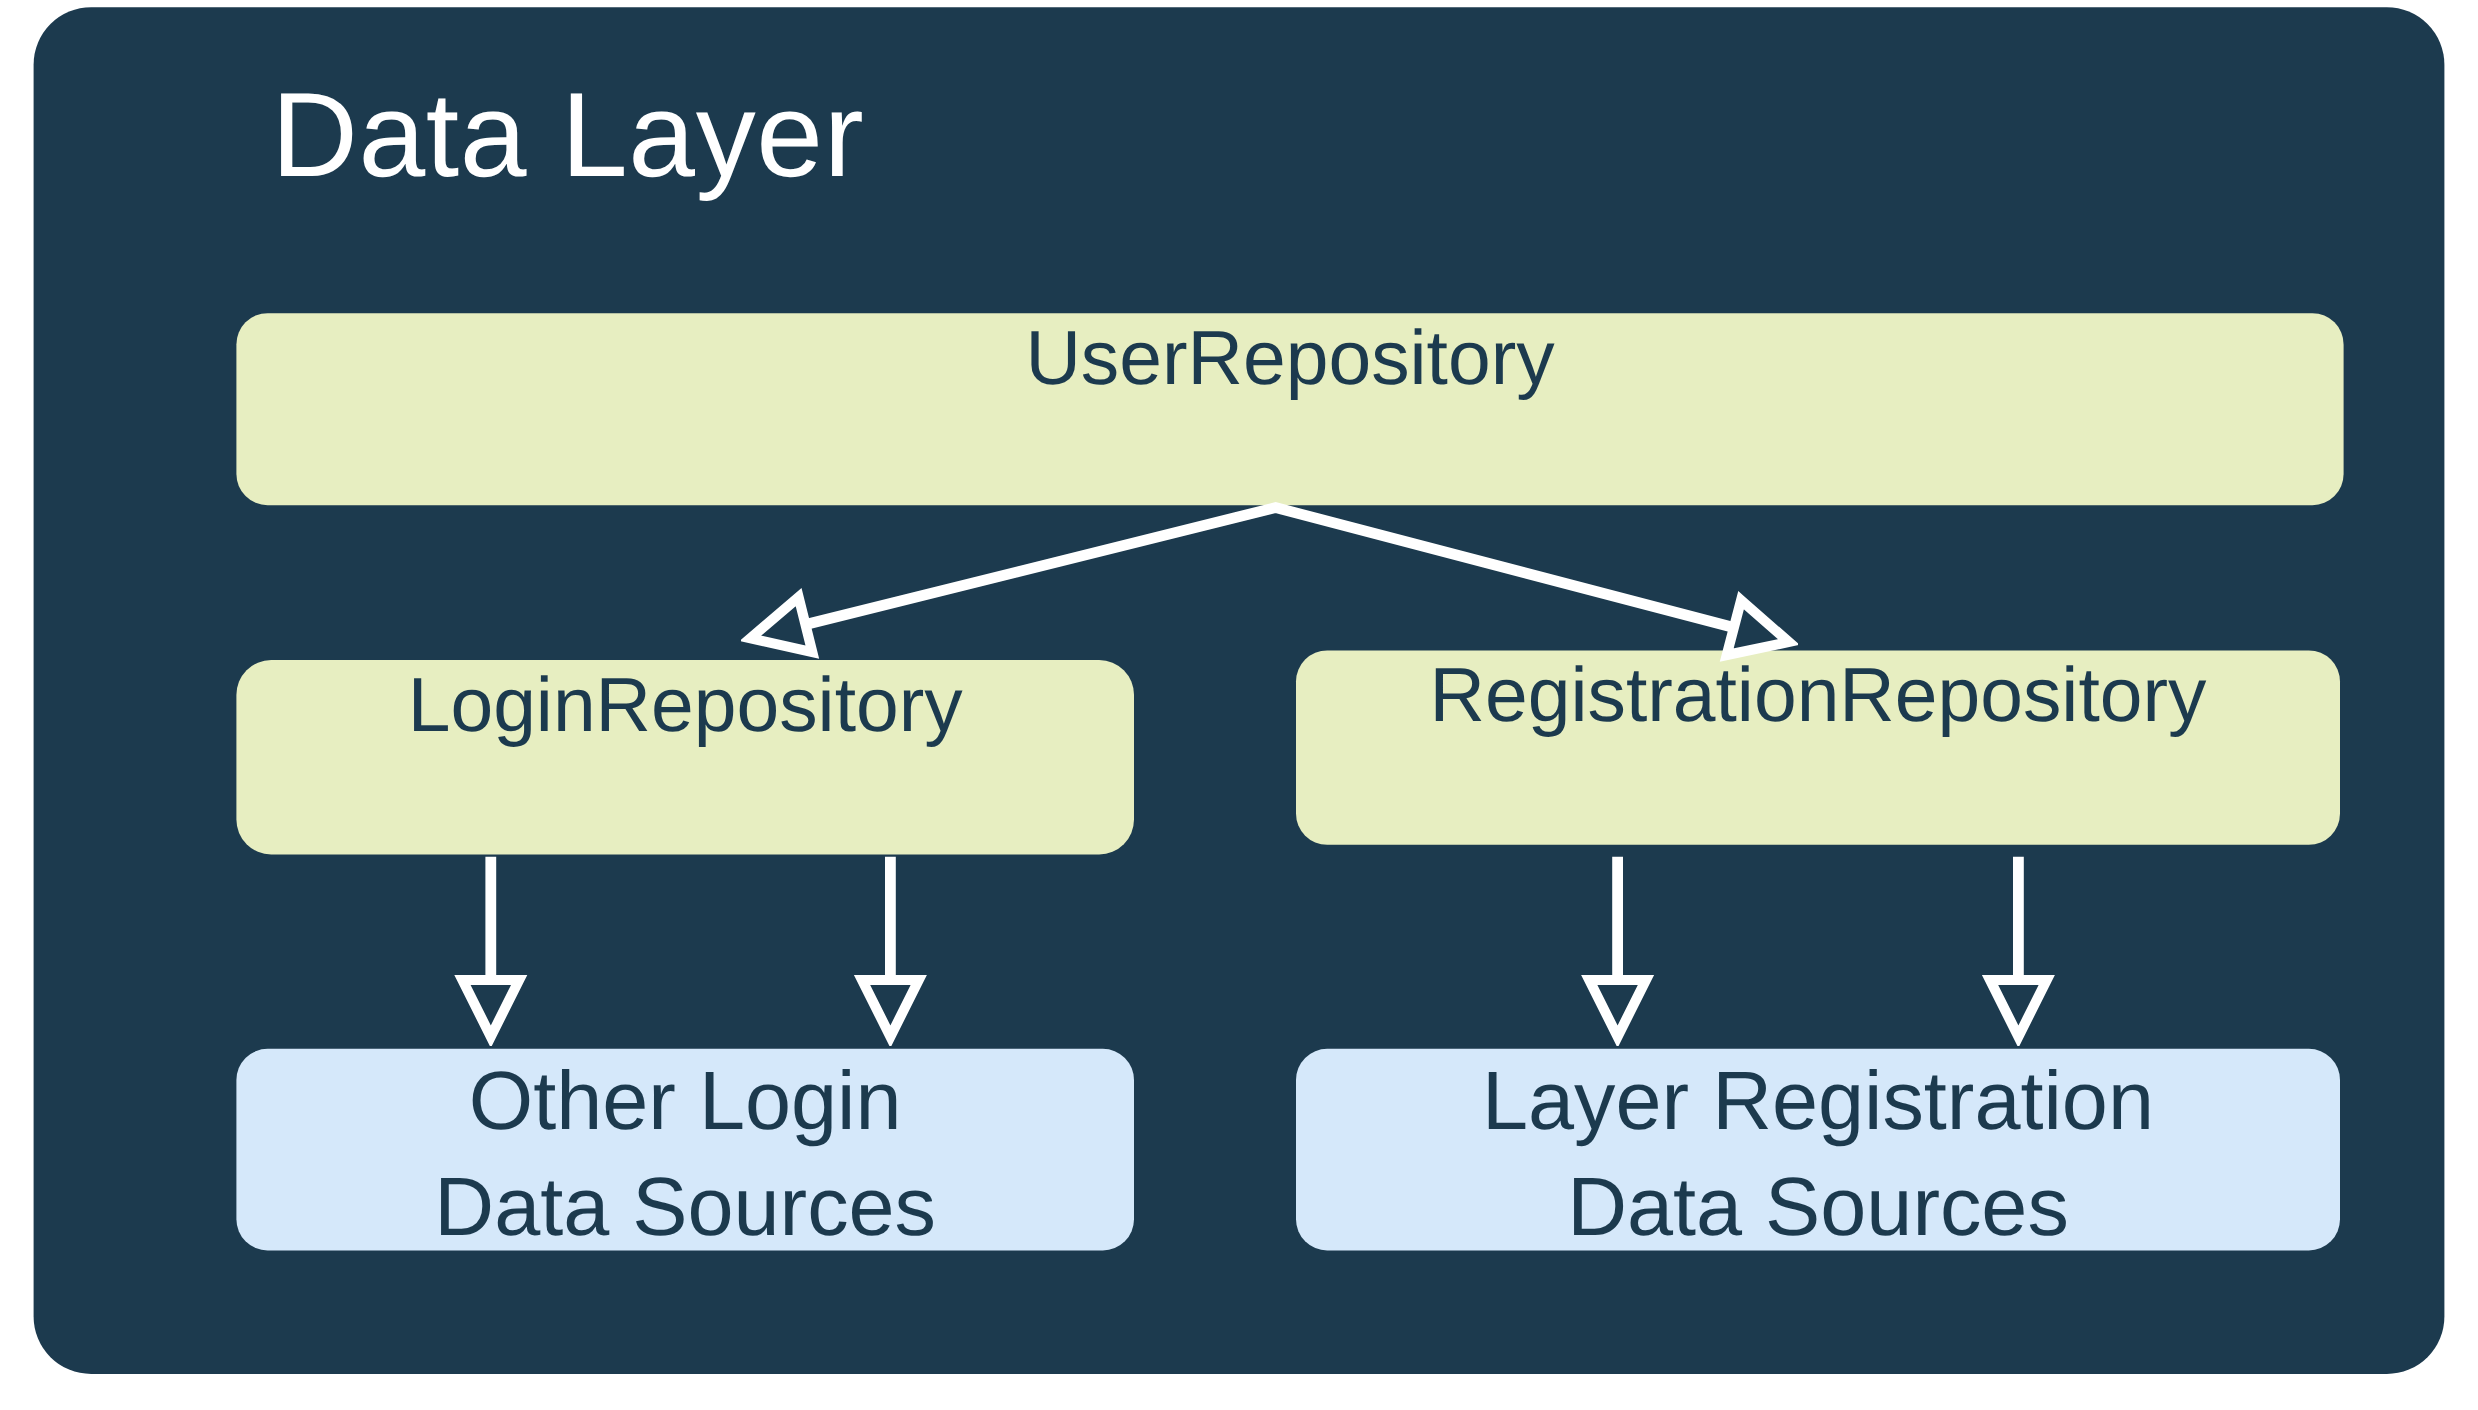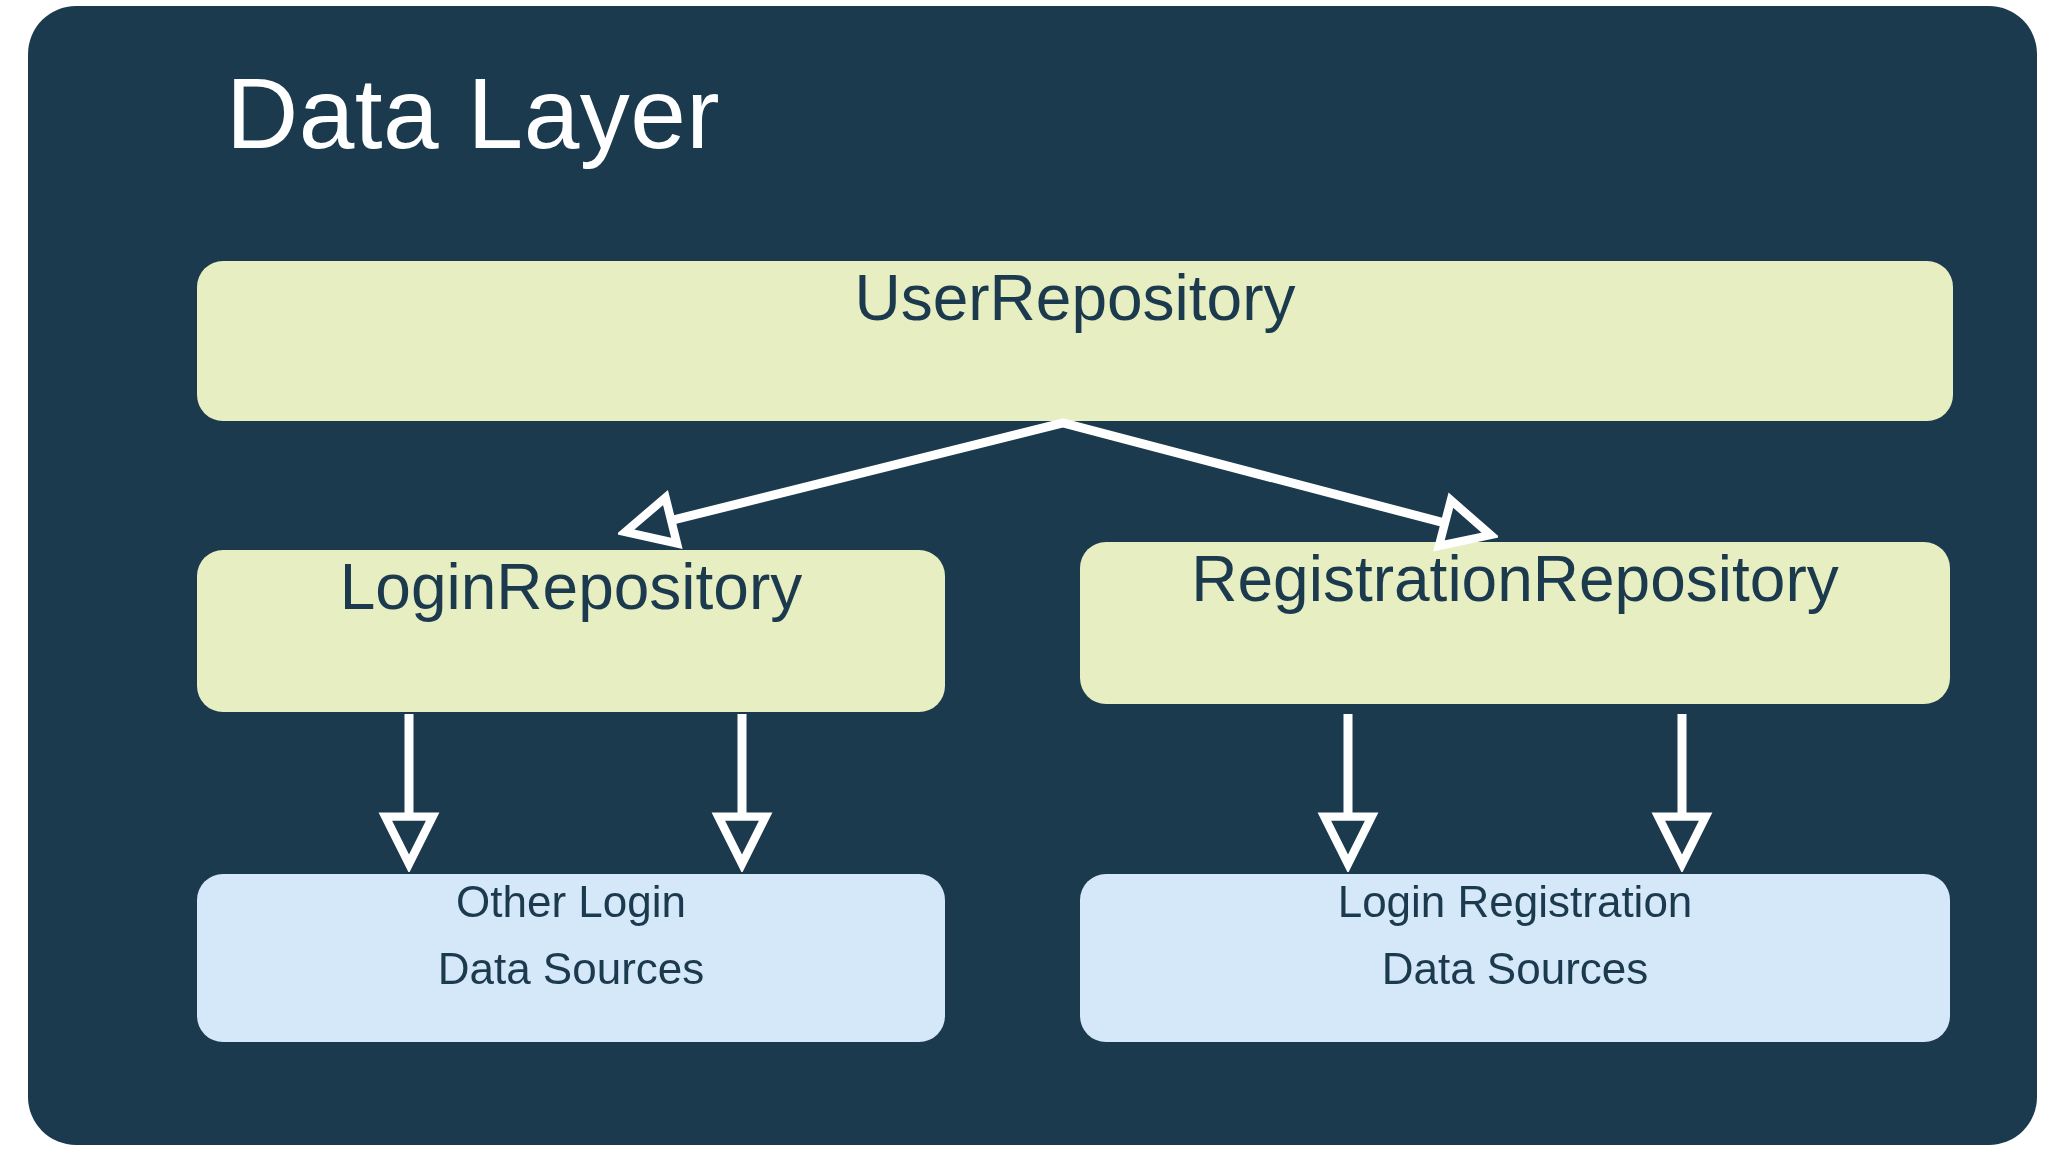--- a/index.html
+++ b/index.html
@@ -36,26 +36,25 @@
     border-radius: 26px;
     color: var(--box-text, #1c3a4e);
     text-align: center;
   }
   .repo {
     background: var(--repository-box-bg, #e7eec1);
     font-size: 64px;
   }
   .source {
     background: var(--data-source-box-bg, #d5e8fa);
-    font-size: 44px;
+    font-size: 69px;
     line-height: 1.28;
-    gap: 11px;
   }
   .node-user-repo         { left: 197px;  top: 261px; width: 1756px; height: 160px; }
-  .node-login-repo        { left: 197px;  top: 550px; width: 748px;  height: 162px; }
+  .node-login-repo        { left: 197px;  top: 550px; width: 748px;  height: 162px; border-radius: 29px; }
   .node-registration-repo { left: 1080px; top: 542px; width: 870px;  height: 162px; }
   .node-login-sources         { left: 197px;  top: 874px; width: 748px; height: 168px; }
   .node-registration-sources  { left: 1080px; top: 874px; width: 870px; height: 168px; }
   .arrows {
     position: absolute;
     left: 0; top: 0;
     width: 2065px; height: 1175px;
     pointer-events: none;
   }
   .arrow-line {
@@ -88,21 +87,21 @@
 <div class="node repo node-registration-repo">
   <span>RegistrationRepository</span>
 </div>
 
 <div class="node source node-login-sources">
   <span>Other Login</span>
   <span>Data Sources</span>
 </div>
 
 <div class="node source node-registration-sources">
-  <span>Login Registration</span>
+  <span>Layer Registration</span>
   <span>Data Sources</span>
 </div>
 
 <svg class="arrows" viewBox="0 0 2065 1175">
   <defs>
     <marker id="head" viewBox="0 0 12 12" refX="9" refY="6" markerWidth="7" markerHeight="7" orient="auto-start-reverse">
       <path class="arrow-head-shape" d="M1.5,1.5 L10.5,6 L1.5,10.5 Z"></path>
     </marker>
   </defs>
   <polyline class="arrow-line" points="633,530 1063,423 1483,533" marker-start="url(#head)" marker-end="url(#head)"></polyline>

